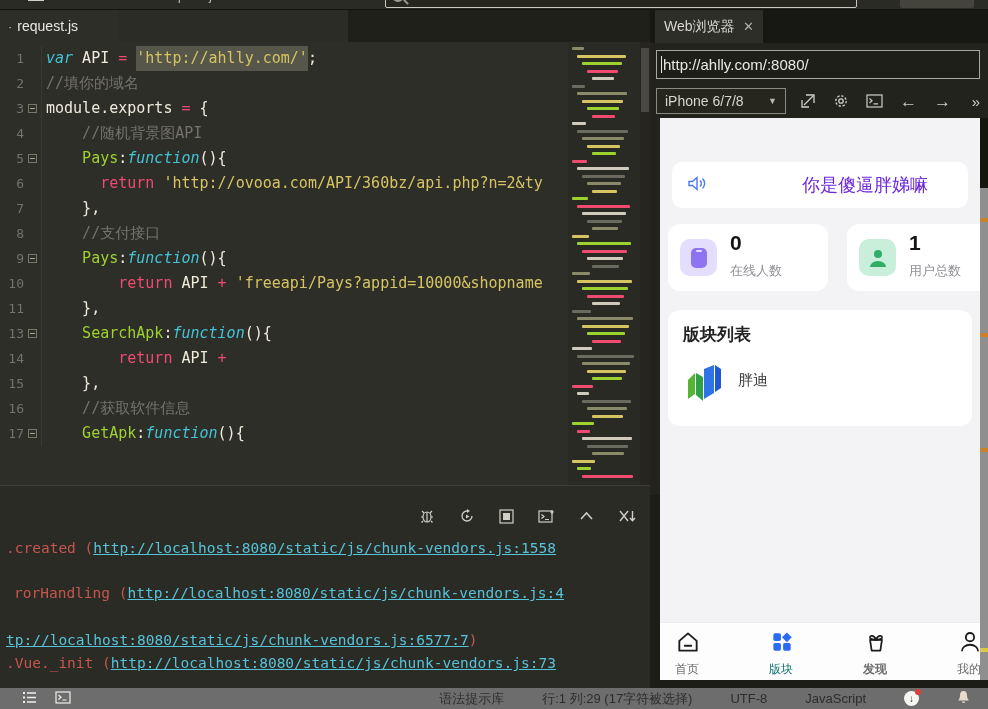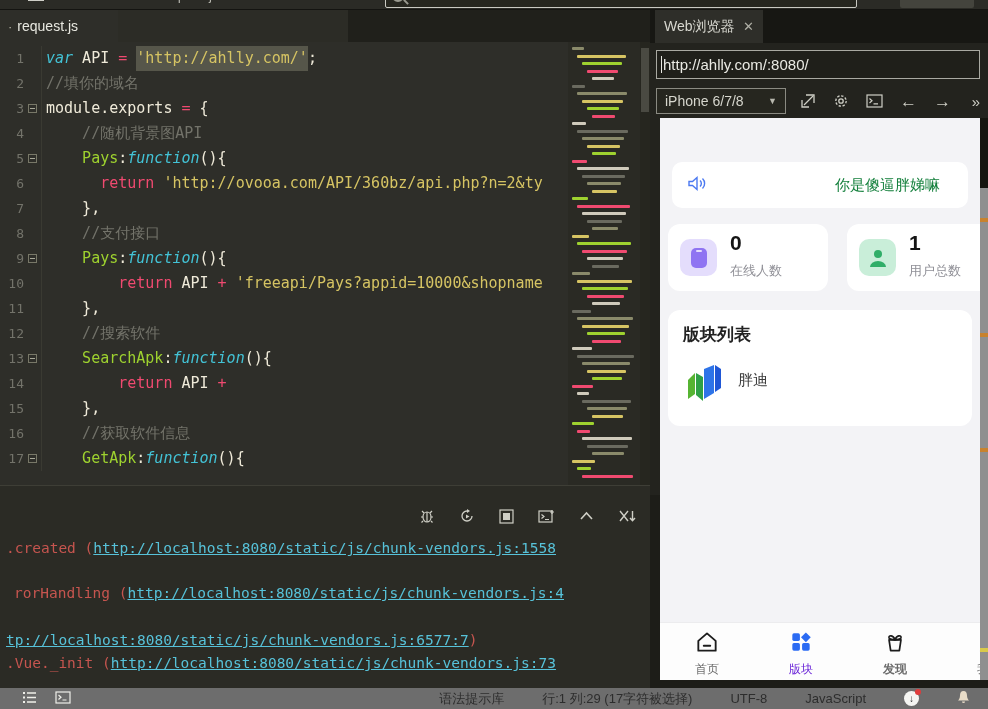--- a/index.html
+++ b/index.html
@@ -67,36 +67,36 @@
   #device-select { position:absolute; left:6px; top:4px; width:130px; height:26px; border:1px solid #8a8a82; background:#26261f; color:#d6d6cd; font-size:14px; display:flex; align-items:center; justify-content:space-between; padding:0 8px; }
   .dev-arrow { font-size:9px; color:#b8b8ae; }
   .br-icons { position:absolute; left:142px; top:3px; width:196px; height:28px; display:flex; align-items:center; gap:17px; padding-left:8px; color:#cfcfc6; }
   .br-icons .chev { margin-left:auto; margin-right:8px; font-size:15px; }
   .br-icons svg { display:block; }
   .arrow-glyph { font-size:17px; line-height:1; }
 
   
   #preview { position:absolute; left:10px; top:108px; width:320px; height:562px; background:#f3f3f6; overflow:hidden; }
   .notice-card { position:absolute; left:12px; top:44px; width:296px; height:46px; background:#fff; border-radius:10px; display:flex; align-items:center; }
-  .notice-text { position:absolute; right:28px; color:#15803d; font-size:15px; }
+  .notice-text { position:absolute; right:40px; color:#6d28d9; font-size:18px; }
   .speaker { margin-left:15px; }
   .stat-card { position:absolute; top:106px; height:67px; width:160px; background:#fff; border-radius:12px; }
   .stat-card.c0 { left:8px; } .stat-card.c1 { left:187px; }
   .stat-icon { position:absolute; left:12px; top:15px; width:37px; height:37px; border-radius:10px; display:flex; align-items:center; justify-content:center; }
   .stat-icon.purple { background:#e4ddfc; } .stat-icon.green { background:#c9eed9; }
   .stat-value { position:absolute; left:62px; top:7px; font-size:21px; font-weight:bold; color:#141414; }
   .stat-label { position:absolute; left:62px; top:38px; font-size:13px; color:#8f8f96; }
   .board-card { position:absolute; left:8px; top:192px; width:304px; height:116px; background:#fff; border-radius:12px; }
   .board-title { position:absolute; left:15px; top:13px; font-size:17px; font-weight:bold; color:#222; }
   .board-logo { position:absolute; left:12px; top:46px; width:48px; height:48px; }
   .board-name { position:absolute; left:70px; top:61px; font-size:15px; color:#3d3d3d; }
   #mobile-tabbar { position:absolute; left:0; bottom:0; width:320px; height:58px; background:#fdfdfd; border-top:1px solid #ececee; }
-  .mtab { position:absolute; top:6px; width:64px; text-align:center; }
+  .mtab { position:absolute; top:6px; width:64px; text-align:left; }
   .mtab .mlabel { display:block; margin-top:2px; font-size:12px; color:#6b6b6b; }
-  .mtab.active .mlabel { color:#6d28d9; }
+  .mtab.active .mlabel { color:#0f766e; }
   .mtab svg { display:inline-block; }
   #browser-scrollbar { position:absolute; left:330px; top:108px; width:8px; height:562px; background:#15150f; }
   #browser-scrollbar .thumb { position:absolute; left:0; top:70px; width:8px; height:492px; background:#8f8f8f; }
   .sb-tick { position:absolute; left:0; width:8px; height:4px; background:#c8822e; }
 
   
   #statusbar { position:absolute; left:0; top:688px; width:988px; height:21px; background:#6d6d6d; display:flex; align-items:center; color:#2d2d2d; font-size:13px; }
   #statusbar .sb-left { display:flex; gap:18px; margin-left:22px; align-items:center; }
   #statusbar .sb-right { margin-left:auto; display:flex; gap:38px; align-items:center; margin-right:18px; }
   .dl-badge { position:relative; width:15px; height:15px; background:#f5f5f2; border-radius:50%; display:flex; align-items:center; justify-content:center; color:#2d2d2d; font-size:10px; font-weight:bold; }
@@ -131,21 +131,20 @@
       <div class="code-line"><span class="ln">2</span><span class="fold"></span><span class="tk-com">//填你的域名</span></div>
       <div class="code-line"><span class="ln">3</span><span class="fold"><span class="fbox"></span></span><span class="tk-p">module.exports </span><span class="tk-op">=</span><span class="tk-p"> {</span></div>
       <div class="code-line"><span class="ln">4</span><span class="fold"></span><span class="tk-com">    //随机背景图API</span></div>
       <div class="code-line"><span class="ln">5</span><span class="fold"><span class="fbox"></span></span><span class="tk-name">    Pays</span><span class="tk-p">:</span><span class="tk-kw">function</span><span class="tk-p">(){</span></div>
       <div class="code-line"><span class="ln">6</span><span class="fold"></span><span class="tk-ret">      return</span><span class="tk-p"> </span><span class="tk-str">'http://ovooa.com/API/360bz/api.php?n=2&amp;ty</span></div>
       <div class="code-line"><span class="ln">7</span><span class="fold"></span><span class="tk-p">    },</span></div>
       <div class="code-line"><span class="ln">8</span><span class="fold"></span><span class="tk-com">    //支付接口</span></div>
       <div class="code-line"><span class="ln">9</span><span class="fold"><span class="fbox"></span></span><span class="tk-name">    Pays</span><span class="tk-p">:</span><span class="tk-kw">function</span><span class="tk-p">(){</span></div>
       <div class="code-line"><span class="ln">10</span><span class="fold"></span><span class="tk-ret">        return</span><span class="tk-p"> API </span><span class="tk-op">+</span><span class="tk-p"> </span><span class="tk-str">'freeapi/Pays?appid=10000&amp;shopname</span></div>
       <div class="code-line"><span class="ln">11</span><span class="fold"></span><span class="tk-p">    },</span></div>
-      <div class="code-line"><span class="ln">12</span><span class="fold"></span><span class="tk-com">    //搜索软件</span></div>
       <div class="code-line"><span class="ln">13</span><span class="fold"><span class="fbox"></span></span><span class="tk-name">    SearchApk</span><span class="tk-p">:</span><span class="tk-kw">function</span><span class="tk-p">(){</span></div>
       <div class="code-line"><span class="ln">14</span><span class="fold"></span><span class="tk-ret">        return</span><span class="tk-p"> API </span><span class="tk-op">+</span><span class="tk-p"> </span></div>
       <div class="code-line"><span class="ln">15</span><span class="fold"></span><span class="tk-p">    },</span></div>
       <div class="code-line"><span class="ln">16</span><span class="fold"></span><span class="tk-com">    //获取软件信息</span></div>
       <div class="code-line"><span class="ln">17</span><span class="fold"><span class="fbox"></span></span><span class="tk-name">    GetApk</span><span class="tk-p">:</span><span class="tk-kw">function</span><span class="tk-p">(){</span></div>
     </div>
   <div id="minimap">
       <div class="mmbar" style="top: 5px; left: 4px; width: 12px; background: rgb(138, 138, 106);"></div>
       <div class="mmbar" style="top: 12.5px; left: 9px; width: 49px; background: rgb(214, 196, 99);"></div>
       <div class="mmbar" style="top: 20px; left: 14px; width: 40px; background: rgb(158, 210, 47);"></div>

